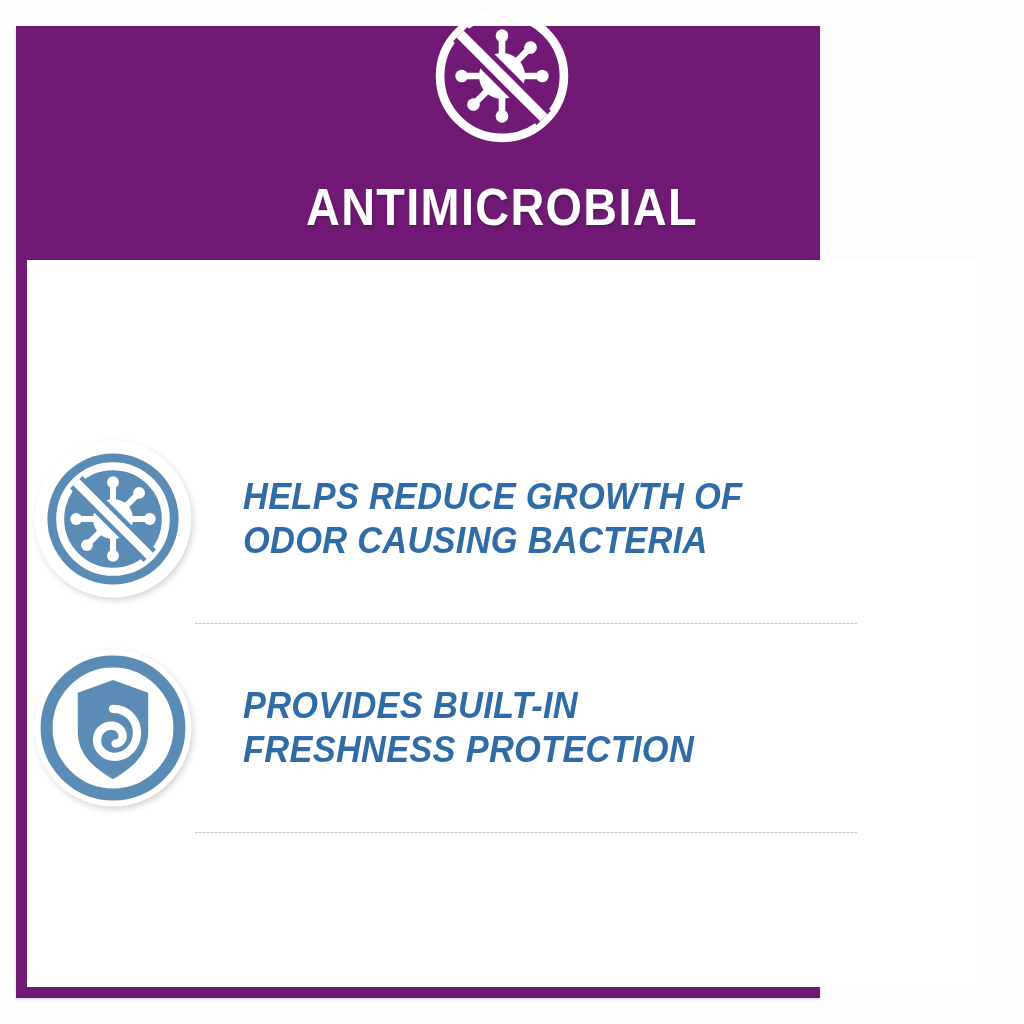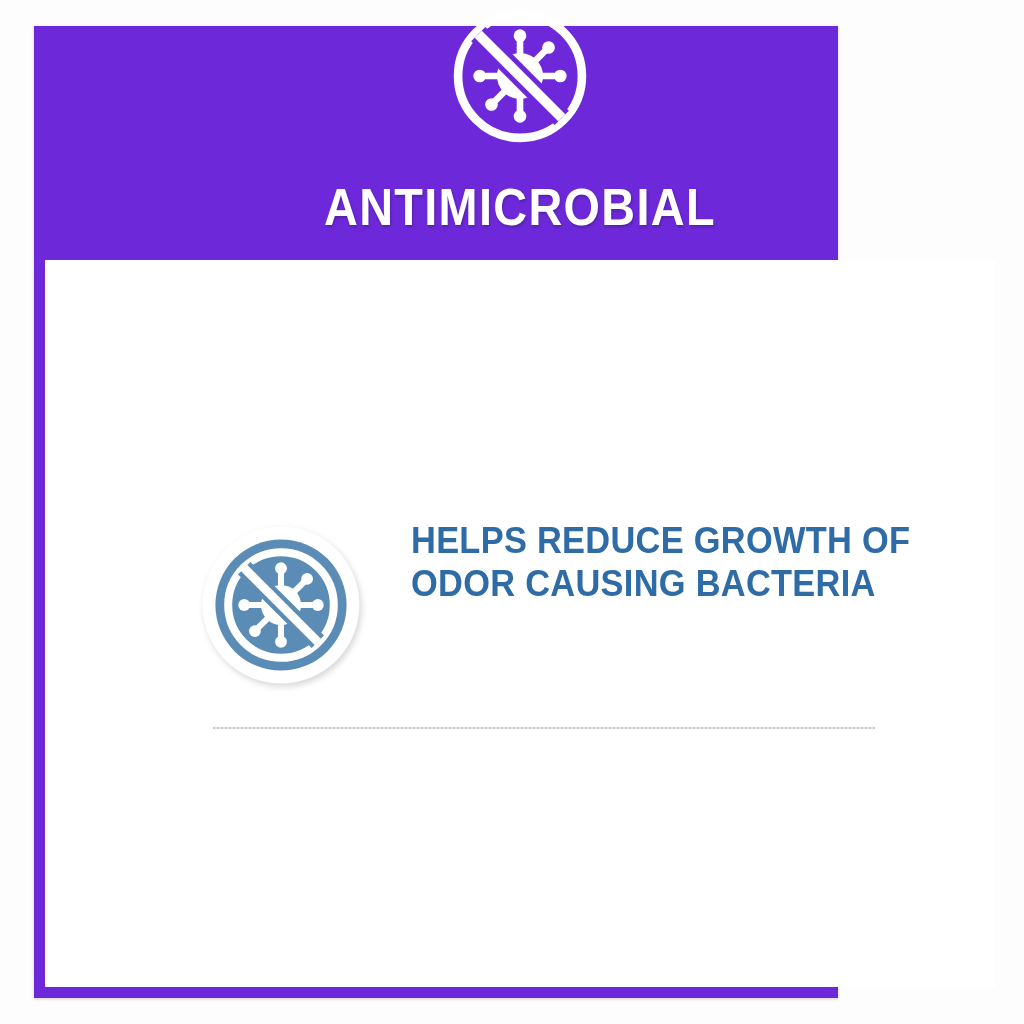--- a/index.html
+++ b/index.html
@@ -17,25 +17,25 @@
   #infographic {
     position: relative;
     width: 1024px;
     height: 1024px;
     background: #fdfdfd;
   }
 
   
   .blue-frame {
     position: absolute;
-    left: 34px;
+    left: 16px;
     top: 26px;
     width: 804px;
     height: 972px;
-    background: #6d28d9;
+    background: #701a75;
     box-sizing: border-box;
     box-shadow: 0 1px 3px rgba(0,0,0,0.18);
   }
 
   
   .header {
     position: absolute;
     left: 0;
     top: 0;
     width: 972px;
@@ -89,24 +89,24 @@
     top: 0;
     width: 950px;
     height: 727px;
     display: flex;
     flex-direction: column;
     justify-content: center;
   }
 
   .feature-row {
     display: flex;
-    align-items: flex-start;
+    align-items: center;
     height: 208px;
-    padding-left: 150px;
     box-sizing: border-box;
+    font-style: italic;
   }
 
   .feature-icon-wrap {
     position: relative;
     width: 172px;
     height: 172px;
     flex: 0 0 172px;
     display: flex;
     align-items: center;
     justify-content: center;
@@ -225,20 +225,34 @@
             </svg>
           </div>
           <div class="feature-text">
             <span class="line">HELPS REDUCE GROWTH OF</span>
             <span class="line">ODOR CAUSING BACTERIA</span>
           </div>
         </div>
 
         <div class="divider"></div>
 
+        <div class="feature-row">
+          <div class="feature-icon-wrap">
+            <svg viewBox="0 0 100 100" width="160" height="160" aria-hidden="true">
+              <circle cx="50" cy="50" r="49" fill="#ffffff"></circle>
+              <circle cx="50" cy="50" r="41.5" fill="none" stroke="#5b8cb5" stroke-width="7.5"></circle>
+              <path d="M50 20 L72 28 L72 52 C72 68 60 76 50 82 C40 76 28 68 28 52 L28 28 Z" fill="#5b8cb5"></path>
+              <path d="M50 38 C59 38 65 45 65 53 C65 62 58 68 51 68 C45 68 40 63.5 40 57.5 C40 52.5 44 48.5 49 48.5 C53 48.5 56 51.5 56 55 C56 57.8 54 59.8 51.6 59.8" fill="none" stroke="#ffffff" stroke-width="5.2" stroke-linecap="round"></path>
+            </svg>
+          </div>
+          <div class="feature-text">
+            <span class="line">PROVIDES BUILT-IN</span>
+            <span class="line">FRESHNESS PROTECTION</span>
+          </div>
+        </div>
 
         <div class="divider"></div>
 
 
       </div>
     </div>
 
   </div>
 </div>
 

